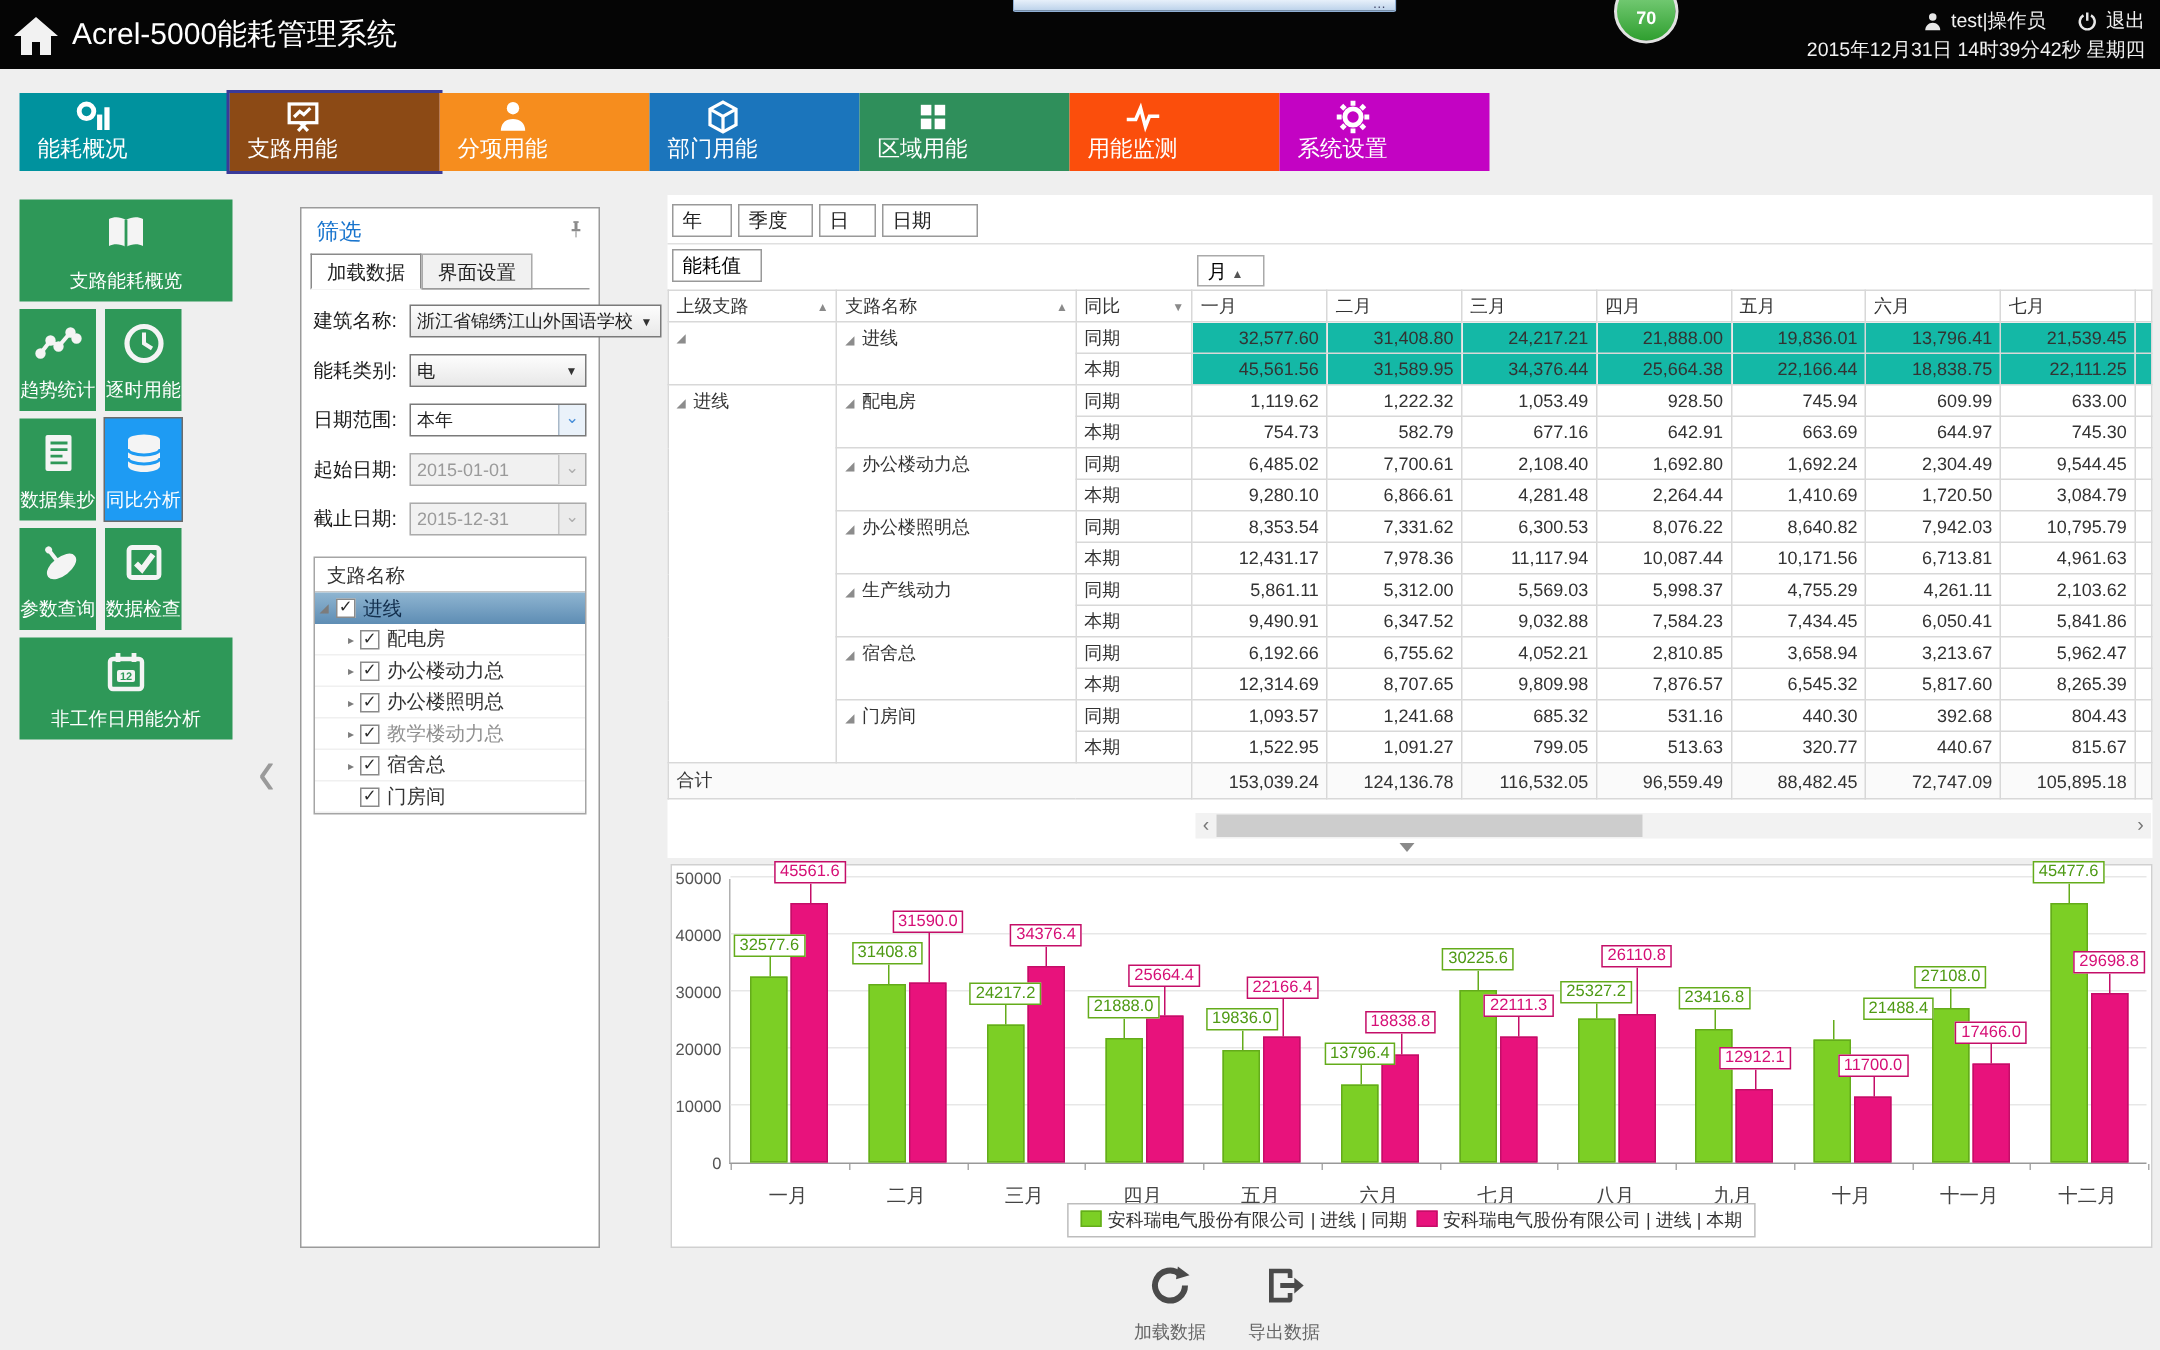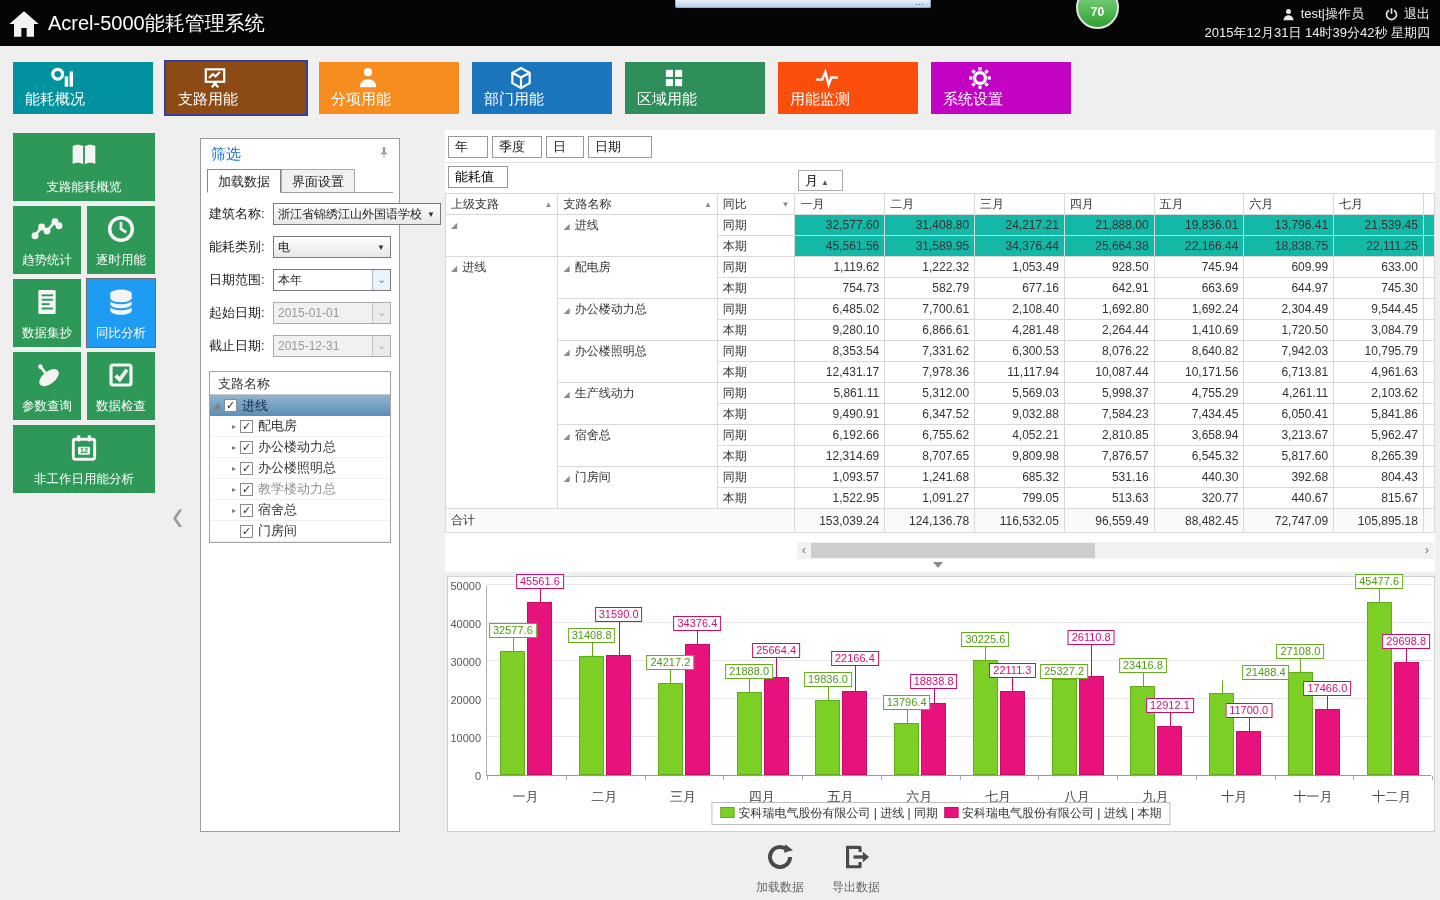--- a/index.html
+++ b/index.html
@@ -12,30 +12,30 @@
   .topbar .title { position:absolute; left:48px; top:0; height:46px; line-height:46px; font-size:20px; color:#FFF; }
   .popup-sliver { position:absolute; left:675px; top:0; width:256px; height:8px; background:linear-gradient(#E7F0FA,#BCD2EA); border:1px solid #8FAFD4; border-top:none; border-radius:0 0 2px 2px; text-align:right; }
   .popup-sliver span{ font-size:9px; line-height:5px; color:#44496B; padding-right:6px; display:inline-block; vertical-align:top;}
   .badge { position:absolute; left:1076px; top:-14px; width:43px; height:43px; border-radius:50%; background:linear-gradient(#8CD98C,#2F9F2F); border:2px solid #E2E2E2; color:#fff; font-size:12px; font-weight:bold; text-align:center; padding-top:17px; }
   .top-right { position:absolute; right:10px; top:4px; text-align:right; font-size:13px; color:#F2F2F2; }
   .top-right .line1 { height:20px; line-height:20px; display:flex; align-items:center; justify-content:flex-end; gap:5px;}
   .top-right .line2 { height:18px; line-height:18px; }
   .mini-icon { width:15px; height:15px; display:inline-block; color:#E8E8E8; }
 
   
-  .nav-row { position:absolute; left:13px; top:62px; display:flex; gap:13px; }
+  .nav-row { position:absolute; left:13px; top:62px; display:flex; }
   .nav-tile { width:140px; height:52px; position:relative; cursor:pointer; }
   .nav-tile.active { outline:2px solid #3A3A99; }
   .nav-icon { position:absolute; left:36px; top:3px; width:26px; height:26px; color:#fff; }
   .nav-icon svg { width:26px; height:26px; }
   .nav-label { position:absolute; left:12px; bottom:5px; color:#FFF; font-size:15px; }
 
   
   .side { position:absolute; left:13px; top:133px; width:142px; display:flex; flex-wrap:wrap; gap:5px 6px; }
-  .side-tile { width:68px; height:68px; background:#2E9858; color:#fff; position:relative; cursor:pointer; text-align:center; }
+  .side-tile { width:51px; height:68px; background:#2E9858; color:#fff; position:relative; cursor:pointer; text-align:center; }
   .side-tile.wide { width:142px; }
   .side-tile.active { background:#1E9BF3; box-shadow:0 0 0 1px #6B6B6B; }
   .side-icon { display:inline-block; margin-top:7px; width:32px; height:32px; color:#F4F4F4; }
   .side-icon svg { width:32px; height:32px; }
   .side-label { position:absolute; left:0; right:0; bottom:5px; font-size:12.5px; color:#FFF; }
   .collapse-arrow { position:absolute; left:172px; top:496px; font-size:34px; color:#9A9A9A; transform:scaleY(1.3); cursor:pointer; }
 
   
   .filter { position:absolute; left:200px; top:138px; width:200px; height:694px; background:#FFF; border:1px solid #9B9B9B; }
   .filter-title { position:absolute; left:10px; top:6px; font-size:15px; color:#1874CD; }
@@ -643,21 +643,21 @@
         <div class="blabel" style="left: 446.625px; bottom: 86.4263px; border-color: rgb(196, 14, 104); color: rgb(214, 15, 118);">18838.8</div>
         <div class="bar" style="left: 485.875px; height: 114.857px; background: rgb(124, 207, 37); border: 1px solid rgb(100, 172, 27);"></div>
         <div class="bar" style="left: 512.875px; height: 84.0229px; background: rgb(232, 18, 124); border: 1px solid rgb(196, 14, 104);"></div>
         <div class="stem" style="left: 498.375px; bottom: 114.857px; height: 13px; background: rgb(100, 172, 27);"></div>
         <div class="blabel" style="left: 498.375px; bottom: 127.857px; border-color: rgb(100, 172, 27); color: rgb(78, 154, 20);">30225.6</div>
         <div class="stem" style="left: 525.375px; bottom: 84.0229px; height: 13px; background: rgb(196, 14, 104);"></div>
         <div class="blabel" style="left: 525.375px; bottom: 97.0229px; border-color: rgb(196, 14, 104); color: rgb(214, 15, 118);">22111.3</div>
         <div class="bar" style="left: 564.625px; height: 96.2434px; background: rgb(124, 207, 37); border: 1px solid rgb(100, 172, 27);"></div>
         <div class="bar" style="left: 591.625px; height: 99.221px; background: rgb(232, 18, 124); border: 1px solid rgb(196, 14, 104);"></div>
         <div class="stem" style="left: 577.125px; bottom: 96.2434px; height: 13px; background: rgb(100, 172, 27);"></div>
-        <div class="blabel" style="left: 577.125px; bottom: 96px; border-color: rgb(100, 172, 27); color: rgb(78, 154, 20);">25327.2</div>
+        <div class="blabel" style="left: 577.125px; bottom: 106px; border-color: rgb(100, 172, 27); color: rgb(78, 154, 20);">25327.2</div>
         <div class="stem" style="left: 604.125px; bottom: 99.221px; height: 31.0223px; background: rgb(196, 14, 104);"></div>
         <div class="blabel" style="left: 604.125px; bottom: 130.243px; border-color: rgb(196, 14, 104); color: rgb(214, 15, 118);">26110.8</div>
         <div class="bar" style="left: 643.375px; height: 88.9838px; background: rgb(124, 207, 37); border: 1px solid rgb(100, 172, 27);"></div>
         <div class="bar" style="left: 670.375px; height: 49.066px; background: rgb(232, 18, 124); border: 1px solid rgb(196, 14, 104);"></div>
         <div class="stem" style="left: 655.875px; bottom: 88.9838px; height: 13px; background: rgb(100, 172, 27);"></div>
         <div class="blabel" style="left: 655.875px; bottom: 101.984px; border-color: rgb(100, 172, 27); color: rgb(78, 154, 20);">23416.8</div>
         <div class="stem" style="left: 682.875px; bottom: 49.066px; height: 13px; background: rgb(196, 14, 104);"></div>
         <div class="blabel" style="left: 682.875px; bottom: 62.066px; border-color: rgb(196, 14, 104); color: rgb(214, 15, 118);">12912.1</div>
         <div class="bar" style="left: 722.125px; height: 81.6559px; background: rgb(124, 207, 37); border: 1px solid rgb(100, 172, 27);"></div>
         <div class="bar" style="left: 749.125px; height: 44.46px; background: rgb(232, 18, 124); border: 1px solid rgb(196, 14, 104);"></div>

